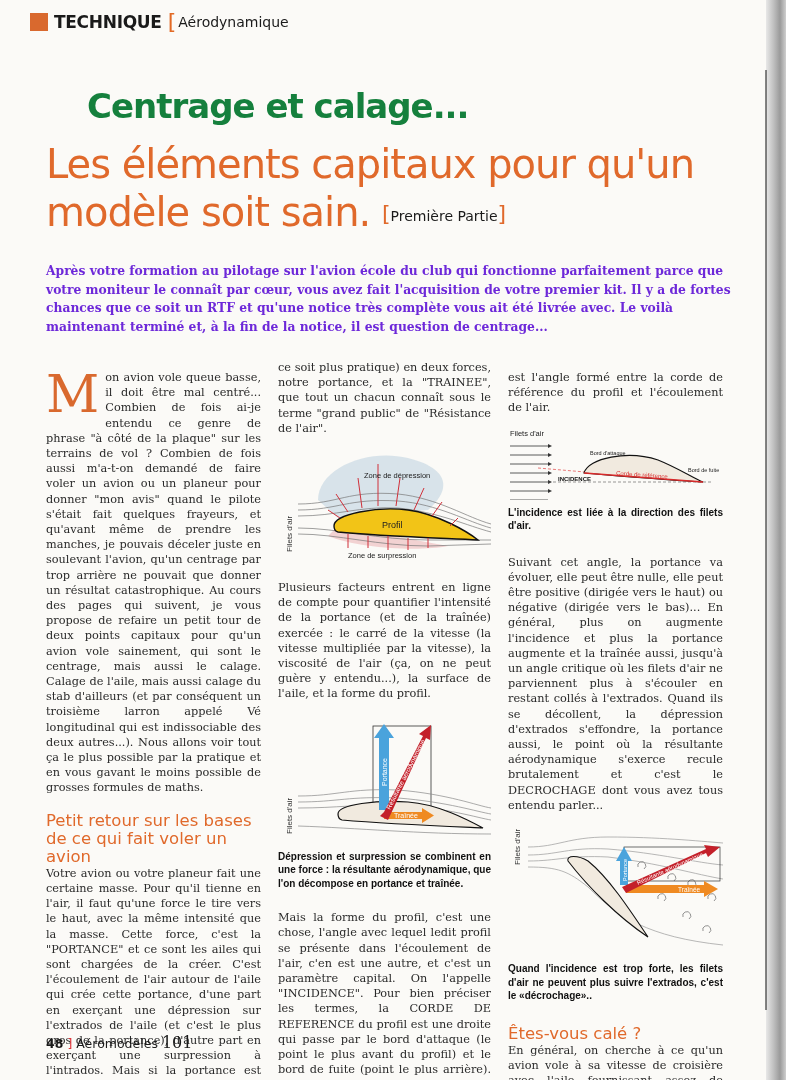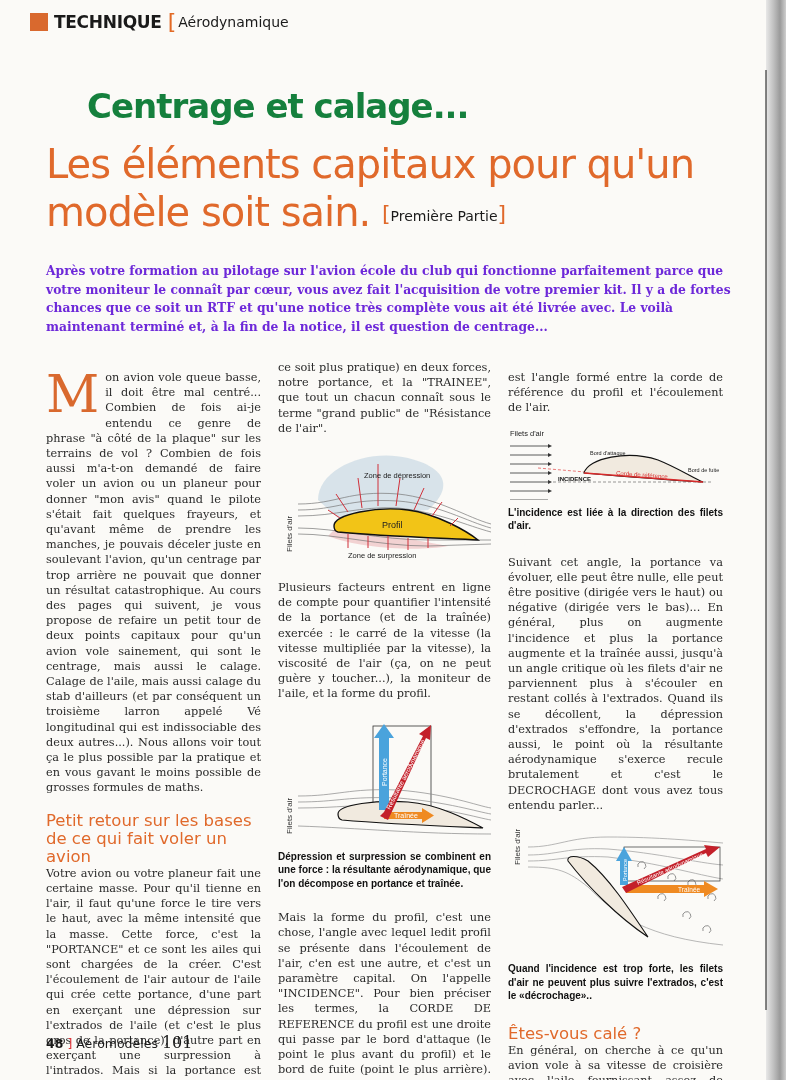--- a/index.html
+++ b/index.html
@@ -89,21 +89,21 @@
       <line x1="110" y1="102" x2="110" y2="88"></line>
         <line x1="130" y1="102" x2="130" y2="90"></line>
       <line x1="150" y1="100" x2="150" y2="90"></line>
     </g>
     <text x="86" y="30" font-size="7.5" font-family="Liberation Sans, sans-serif" fill="#222">Zone de dépression</text>
     <text x="104" y="80" font-size="9" font-family="Liberation Sans, sans-serif" fill="#222">Profil</text>
     <text x="70" y="110" font-size="7.5" font-family="Liberation Sans, sans-serif" fill="#222">Zone de surpression</text>
     <text x="0" y="0" font-size="8" font-family="Liberation Sans, sans-serif" fill="#333" transform="translate(14,104) rotate(-90)">Filets d'air</text>
   </svg>
 
-  <p style="margin-top:12px;">Plusieurs facteurs entrent en ligne de compte pour quantifier l'intensité de la portance (et de la traînée) exercée : le carré de la vitesse (la vitesse multipliée par la vitesse), la viscosité de l'air (ça, on ne peut guère y toucher...), la moniteur de l'aile, et la forme du profil.</p>
+  <p style="margin-top:12px;">Plusieurs facteurs entrent en ligne de compte pour quantifier l'intensité de la portance (et de la traînée) exercée : le carré de la vitesse (la vitesse multipliée par la vitesse), la viscosité de l'air (ça, on ne peut guère y entendu...), la surface de l'aile, et la forme du profil.</p>
 
   <svg width="213" height="130" viewBox="0 0 213 130" style="display:block;margin-top:14px;">
     <rect x="95" y="10" width="58" height="90" fill="none" stroke="#333" stroke-width=".8"></rect>
     <g stroke="#888" stroke-width=".7" fill="none">
       <path d="M20,80 C60,80 70,72 120,74 C170,78 200,90 213,92"></path>
       <path d="M20,86 C60,86 70,80 120,82 C170,86 200,96 213,98"></path>
       <path d="M20,92 C60,92 80,88 120,89 C170,92 200,102 213,104"></path>
       <path d="M20,110 C80,112 140,118 213,118"></path>
     </g>
     <path d="M60,98 C60,88 100,84 130,86 C160,88 190,104 205,112 C160,110 110,108 64,104 C60,103 60,100 60,98 Z" fill="#f1eadf" stroke="#111" stroke-width="1.2"></path>

